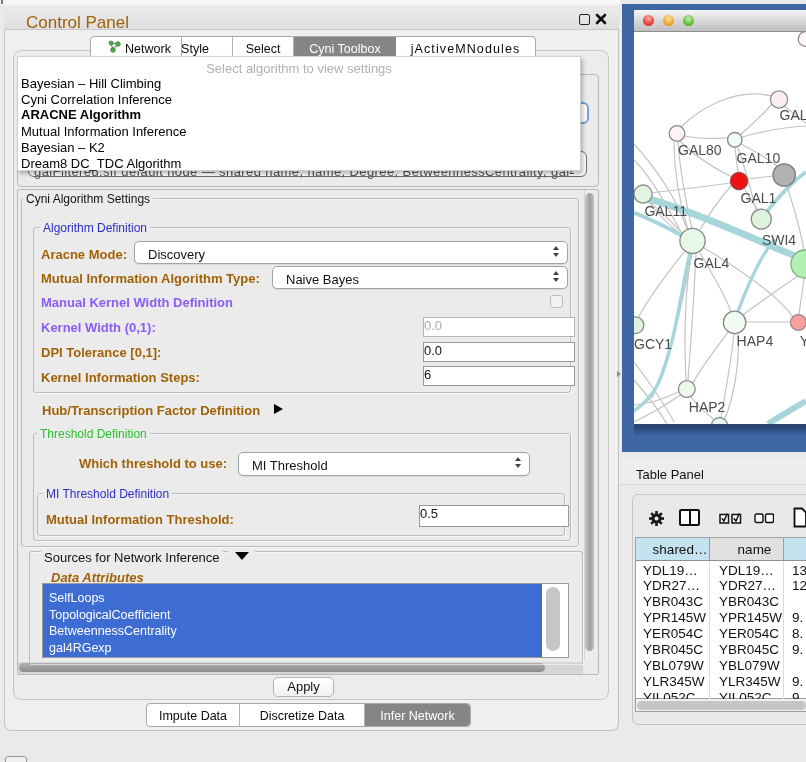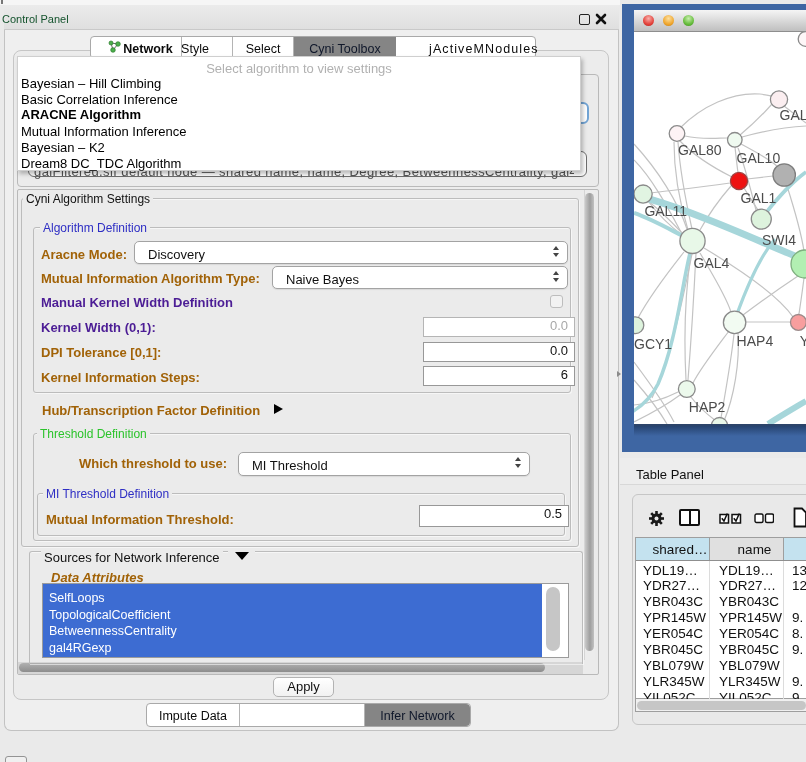--- a/index.html
+++ b/index.html
@@ -11,84 +11,84 @@
   .glab{position:absolute;font-size:12px;background:#ebebeb;padding:0 3px;white-space:nowrap;}
   .combo{position:absolute;background:#fff;border:1px solid #a3a3a3;border-radius:5px;
          font-size:13px;color:#111;box-shadow:0 1px 1px rgba(0,0,0,0.08);}
   .combo .ct{position:absolute;left:13px;top:4.5px;white-space:nowrap;}
   .spin{position:absolute;right:7px;top:4px;width:7px;}
   .spin .u{display:block;width:0;height:0;border-left:3.5px solid transparent;border-right:3.5px solid transparent;
            border-bottom:4.5px solid #444;margin-bottom:3px;}
   .spin .d{display:block;width:0;height:0;border-left:3.5px solid transparent;border-right:3.5px solid transparent;
            border-top:4.5px solid #444;}
   .tf{position:absolute;background:#fff;border:1px solid #989898;font-size:13px;color:#111;
-      text-align:right;padding-right:6px;}
+      text-align:left;padding-right:6px;}
   .lbl{position:absolute;font-size:13px;font-weight:bold;color:#a16207;white-space:nowrap;}
-  .dis{color:#4c1d95;}
+  .dis{color:#8b5cf6;}
   .seg{position:absolute;background:#fff;border:1px solid #a9a9a9;border-radius:4px;
        font-size:12.5px;color:#0a0a0a;}
   .seg .s{position:absolute;top:0;bottom:0;text-align:center;}
   .seg .s span{display:inline-block;margin-top:4.5px;white-space:nowrap;}
   .seg .sep{position:absolute;top:0;bottom:0;width:1px;background:#b4b4b4;}
-  .seg .sel{background:#858585;color:#0f172a;}
+  .seg .sel{background:#858585;color:#ffffff;}
   .popitem{position:absolute;left:21px;font-size:13px;color:#000;white-space:nowrap;}
 </style>
 </head>
 <body>
 
 <div class="a" style="left:0;top:0;width:620px;height:762px;background:#eaeaea;"></div>
 <div class="a" style="left:0;top:0;width:620px;height:5px;background:#f6f6f6;"></div>
 <div class="a" style="left:1px;top:0;width:2px;height:4px;background:#777;"></div>
 <div class="a" style="left:4px;top:5px;width:615px;height:726px;background:#efefef;
      border:1px solid #c2c2c2;border-top:none;border-radius:0 0 7px 7px;box-sizing:border-box;"></div>
 
 <div class="a" style="left:4px;top:5px;width:615px;height:24px;background:linear-gradient(#ebebeb,#dfdfdf);
      border-bottom:1px solid #c9c9c9;"></div>
-<div class="a" style="left:2px;top:12.5px;font-size:11px;color:#14532d;">Control Panel</div>
+<div class="a" style="left:26px;top:12.5px;font-size:17px;color:#a16207;">Control Panel</div>
 
 <div class="a" style="left:579px;top:14px;width:8.5px;height:8.5px;border:1.6px solid #222;border-radius:2px;"></div>
 <svg class="a" style="left:595px;top:13px;" width="12" height="12" viewBox="0 0 12 12">
   <path d="M2 2 L10 10 M10 2 L2 10" stroke="#111" stroke-width="2.6" stroke-linecap="round"></path>
 </svg>
 
 <div class="a" style="left:13px;top:50px;width:596px;height:650px;background:#ececec;
      border:1px solid #c6c6c6;border-radius:8px;box-sizing:border-box;"></div>
 
 <div class="a" style="left:17px;top:74px;width:582px;height:113px;background:#ebebeb;
      border:1px solid #b9b9b9;border-radius:4px;box-sizing:border-box;"></div>
 
 <div class="a" style="left:28px;top:102px;width:561px;height:22px;background:#fff;border-radius:6px;
      border:2.5px solid #72a4d4;box-sizing:border-box;"></div>
 
 <div class="a" style="left:28px;top:151px;width:559px;height:26px;background:#fdfdfd;border-radius:6px;
      border:1.5px solid #6e6e6e;box-sizing:border-box;"></div>
 <div class="a" style="left:34px;top:163.5px;width:540px;overflow:hidden;white-space:nowrap;font-size:13px;color:#6e6e6e;letter-spacing:0.4px;color:#555;">galFiltered.sif default node — shared name, name, Degree, BetweennessCentrality, gal4RGexp</div>
 
 <div class="seg" style="left:90px;top:36px;width:444px;height:21px;">
-  <div class="s" style="left:0;width:90px;border-radius:4px 0 0 4px;"><span style="margin-left:24px;font-weight:bold;">Network</span></div>
+  <div class="s" style="left:0;width:90px;border-radius:4px 0 0 4px;"><span style="margin-left:24px;">Network</span></div>
   <div class="sep" style="left:90px;"></div>
   <div class="s" style="left:79px;width:50px;"><span>Style</span></div>
   <div class="sep" style="left:141px;"></div>
   <div class="s" style="left:142px;width:60px;"><span>Select</span></div>
   <div class="sep" style="left:202px;"></div>
   <div class="s sel" style="left:203px;width:102px;"><span>Cyni Toolbox</span></div>
-  <div class="s" style="left:305px;width:139px;border-radius:0 4px 4px 0;"><span style="letter-spacing:1.1px;padding-left:33px;">jActiveMNodules</span></div>
+  <div class="s" style="left:305px;width:139px;border-radius:0 4px 4px 0;"><span style="letter-spacing:1.1px;">jActiveMNodules</span></div>
 </div>
 <svg class="a" style="left:108px;top:40px;" width="13" height="13" viewBox="0 0 13 13">
   <path d="M3 3 L10 4 M3 3 L5 10 M10 4 L5 10" stroke="#666" stroke-width="1"></path>
   <circle cx="3" cy="3" r="2" fill="#4cae4c" stroke="#2d7d2d" stroke-width="0.7"></circle>
   <circle cx="10" cy="4" r="2.3" fill="#4cae4c" stroke="#2d7d2d" stroke-width="0.7"></circle>
   <circle cx="5" cy="10" r="2.3" fill="#4cae4c" stroke="#2d7d2d" stroke-width="0.7"></circle>
 </svg>
 
 <div class="a" style="left:17px;top:56px;width:564px;height:115px;background:#fff;
      border:1px solid #cfcfcf;box-sizing:border-box;box-shadow:2px 3px 4px rgba(0,0,0,0.25);"></div>
 <div class="a" style="left:17px;top:61px;width:564px;text-align:center;font-size:13px;color:#b1b1b1;">Select algorithm to view settings</div>
 <div class="popitem" style="top:76px;">Bayesian – Hill Climbing</div>
-<div class="popitem" style="top:92px;">Basic Correlation Inference</div>
+<div class="popitem" style="top:92px;">Cyni Correlation Inference</div>
 <div class="popitem b" style="top:107px;">ARACNE Algorithm</div>
 <div class="popitem" style="top:124px;">Mutual Information Inference</div>
 <div class="popitem" style="top:140px;">Bayesian – K2</div>
 <div class="popitem" style="top:156px;">Dream8 DC_TDC Algorithm</div>
 
 <div class="a" style="left:17px;top:189px;width:582px;height:486px;background:#ebebeb;
      border:1px solid #b9b9b9;border-radius:2px;box-sizing:border-box;"></div>
 
 <div class="a" style="left:584px;top:190px;width:10px;height:470px;background:#ececec;border-left:1px solid #d5d5d5;"></div>
 <div class="a" style="left:585px;top:193px;width:9px;height:458px;border-radius:5px;
@@ -163,20 +163,21 @@
 <div class="a" style="left:49px;top:640.5px;font-size:12.5px;color:#fff;">gal4RGexp</div>
 <div class="a" style="left:546px;top:587px;width:14px;height:64px;background:#c6c6c6;border-radius:7px;"></div>
 
 <div class="a" style="left:273px;top:677px;width:61px;height:20px;background:linear-gradient(#ffffff,#f1f1f1);
      border:1px solid #b3b3b3;border-radius:5px;box-sizing:border-box;text-align:center;
      font-size:13px;color:#111;line-height:18px;">Apply</div>
 
 <div class="seg" style="left:146px;top:703px;width:323px;height:22px;">
   <div class="s" style="left:0;width:92px;border-radius:4px 0 0 4px;"><span>Impute Data</span></div>
   <div class="sep" style="left:92px;"></div>
+  <div class="s" style="left:93px;width:124px;"><span>Discretize Data</span></div>
   <div class="sep" style="left:217px;"></div>
   <div class="s sel" style="left:218px;width:105px;border-radius:0 4px 4px 0;"><span>Infer Network</span></div>
 </div>
 
 <div class="a" style="left:5px;top:756px;width:20px;height:10px;background:#f0f0f0;
      border:1.5px solid #949494;border-radius:3px;"></div>
 <div class="a" style="left:617px;top:371px;width:4px;height:6px;background:#8b8b8b;clip-path:polygon(0 0,100% 50%,0 100%);"></div>
 
 <div class="a" style="left:622px;top:4px;width:184px;height:448px;background:#3e66a3;"></div>
 <div class="a" style="left:634px;top:424px;width:172px;height:2px;background:rgba(30,40,60,0.55);"></div>

